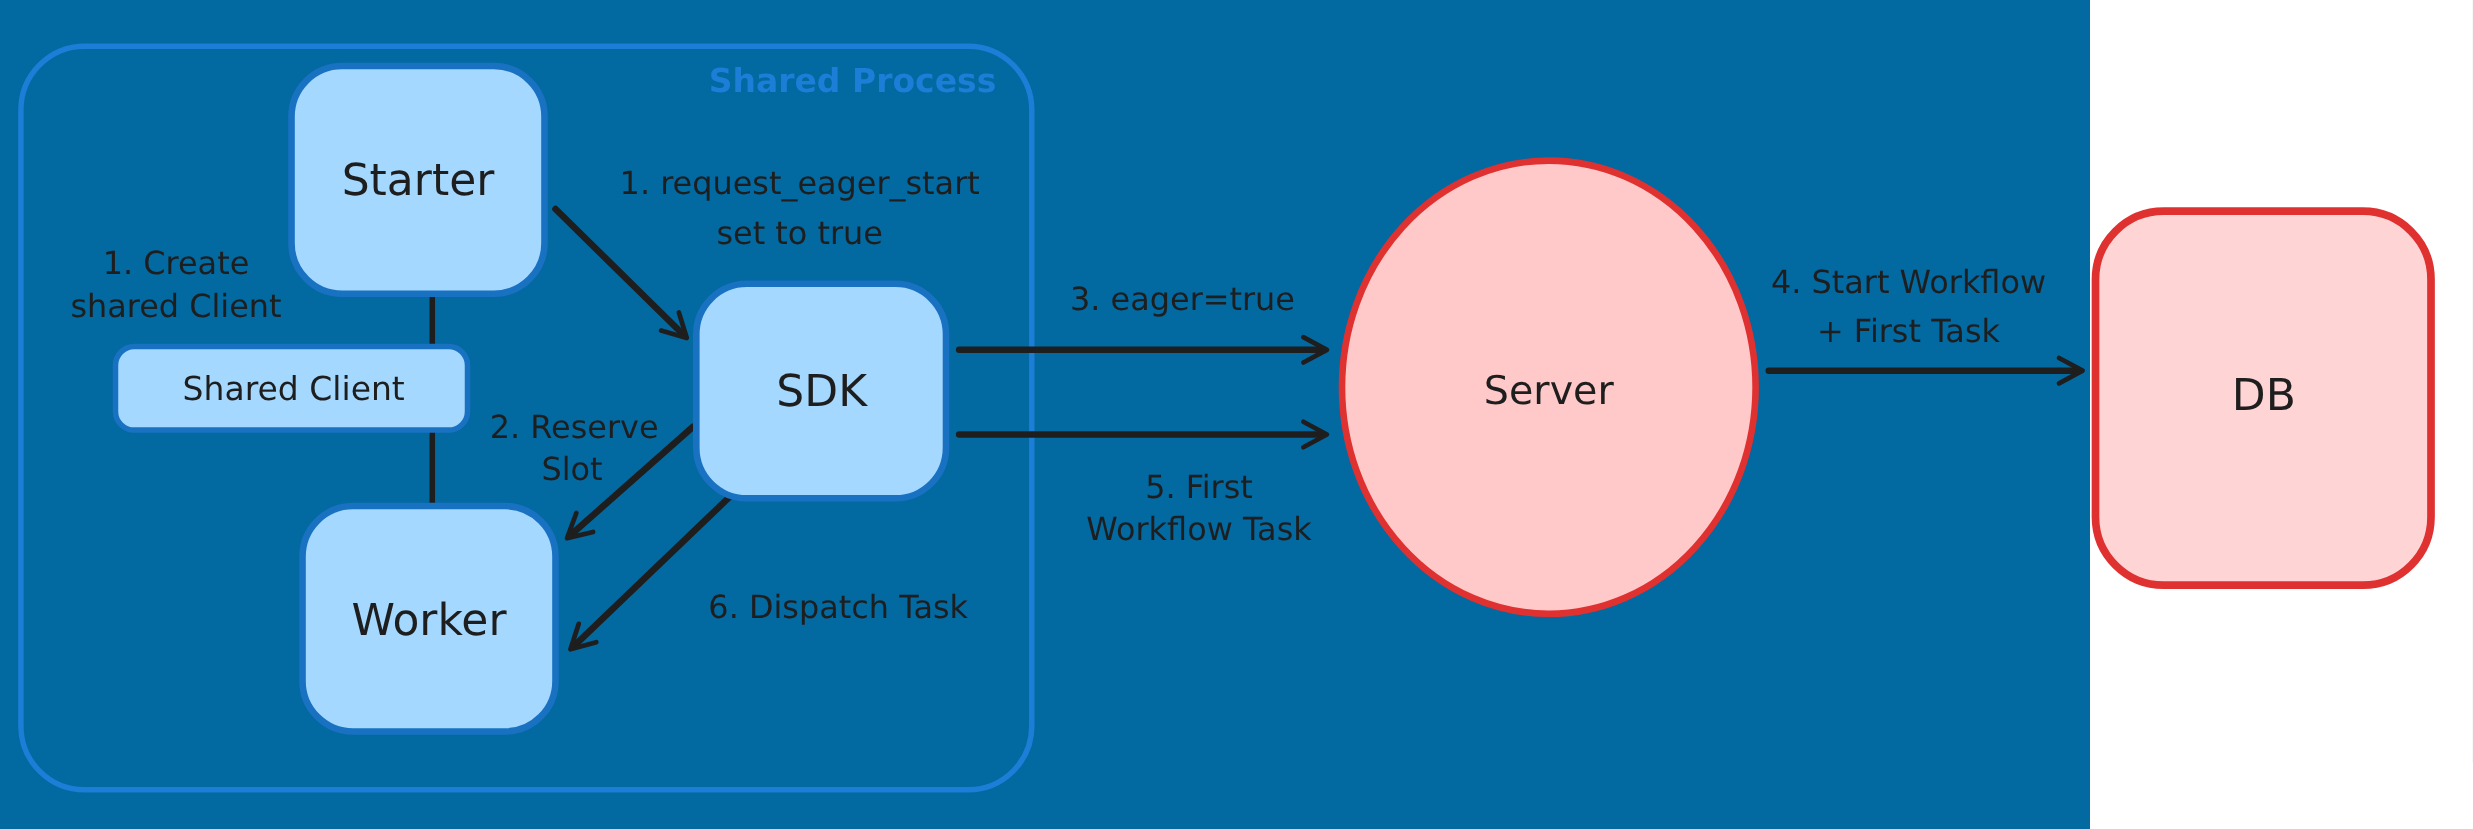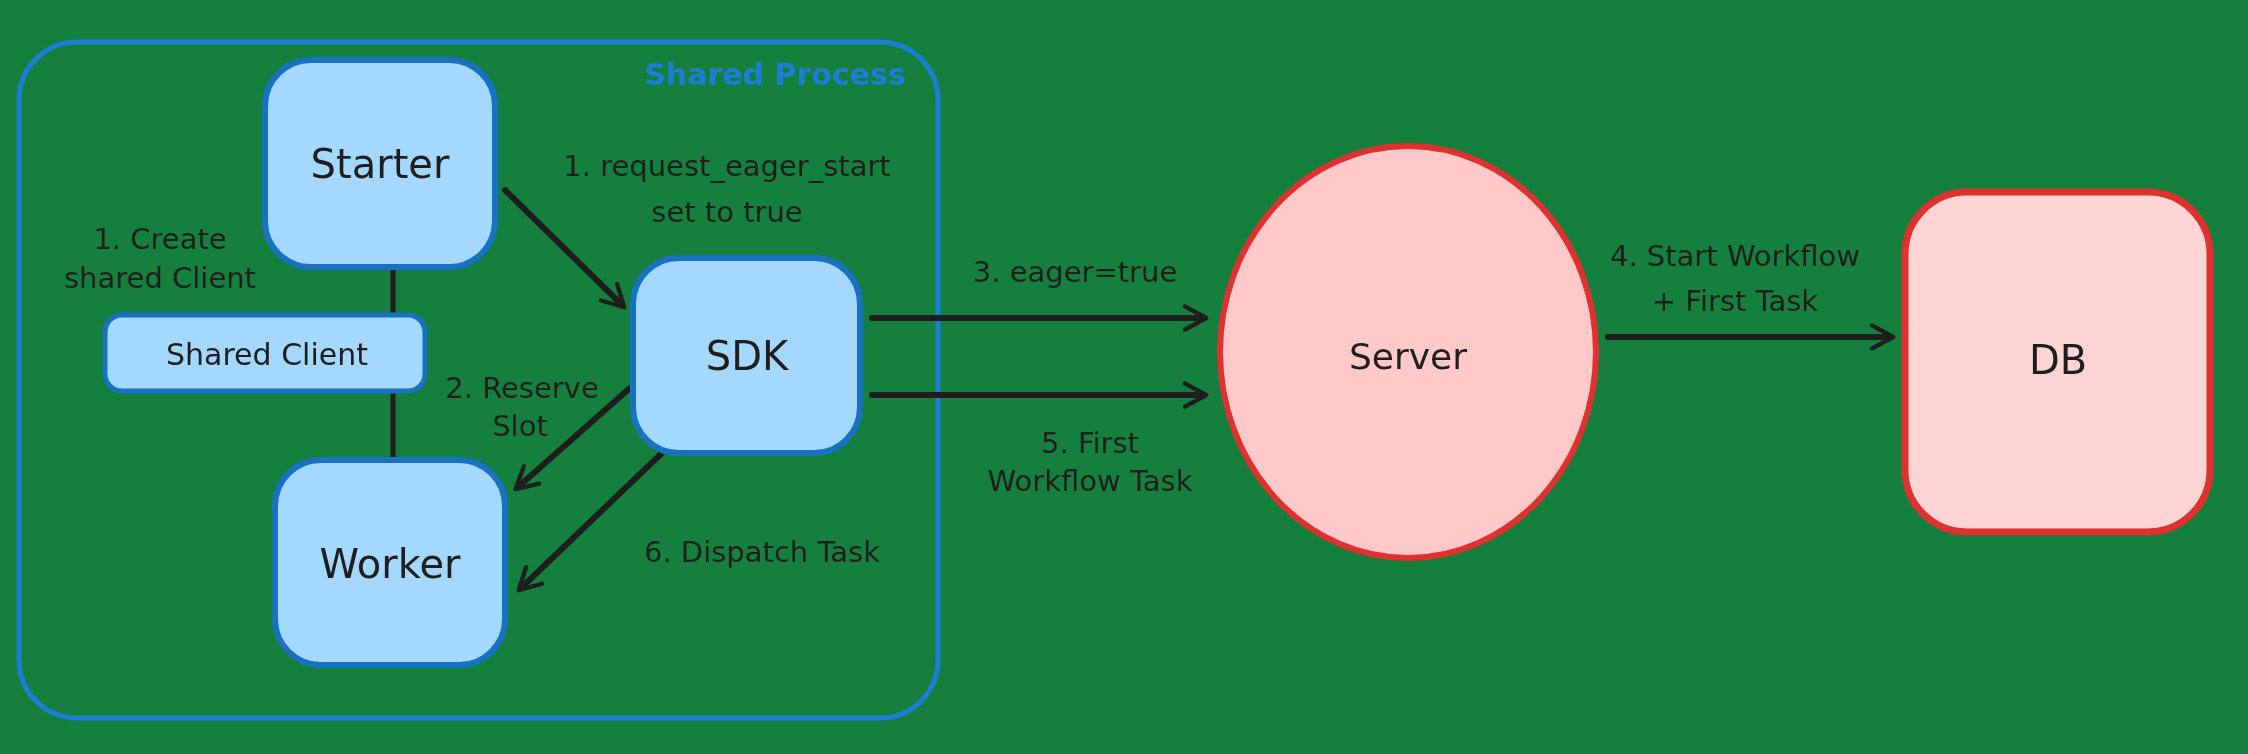--- a/index.html
+++ b/index.html
@@ -6,23 +6,23 @@
     margin: 0;
     padding: 0;
     background: #ffffff;
     width: 2248px;
     height: 754px;
     overflow: hidden;
     font-family: "DejaVu Sans", "Liberation Sans", sans-serif;
   }
   .stage {
     position: relative;
-    width: 2248px;
+    width: 1900px;
     height: 754px;
-    background: #15803d;
+    background: #0369a1;
   }
   svg { display: block; }
 
   
   .container-box  { fill: none; stroke: #1c7ed6; stroke-width: 5; }
   .blue-node      { fill: #a5d8ff; stroke: #1971c2; stroke-width: 6; }
   .blue-node-thin { fill: #a5d8ff; stroke: #1971c2; stroke-width: 5; }
   .red-ellipse    { fill: #ffc9c9; stroke: #e03131; stroke-width: 6; }
   .red-node       { fill: #ffd4d4; stroke: #e03131; stroke-width: 7; }
 

